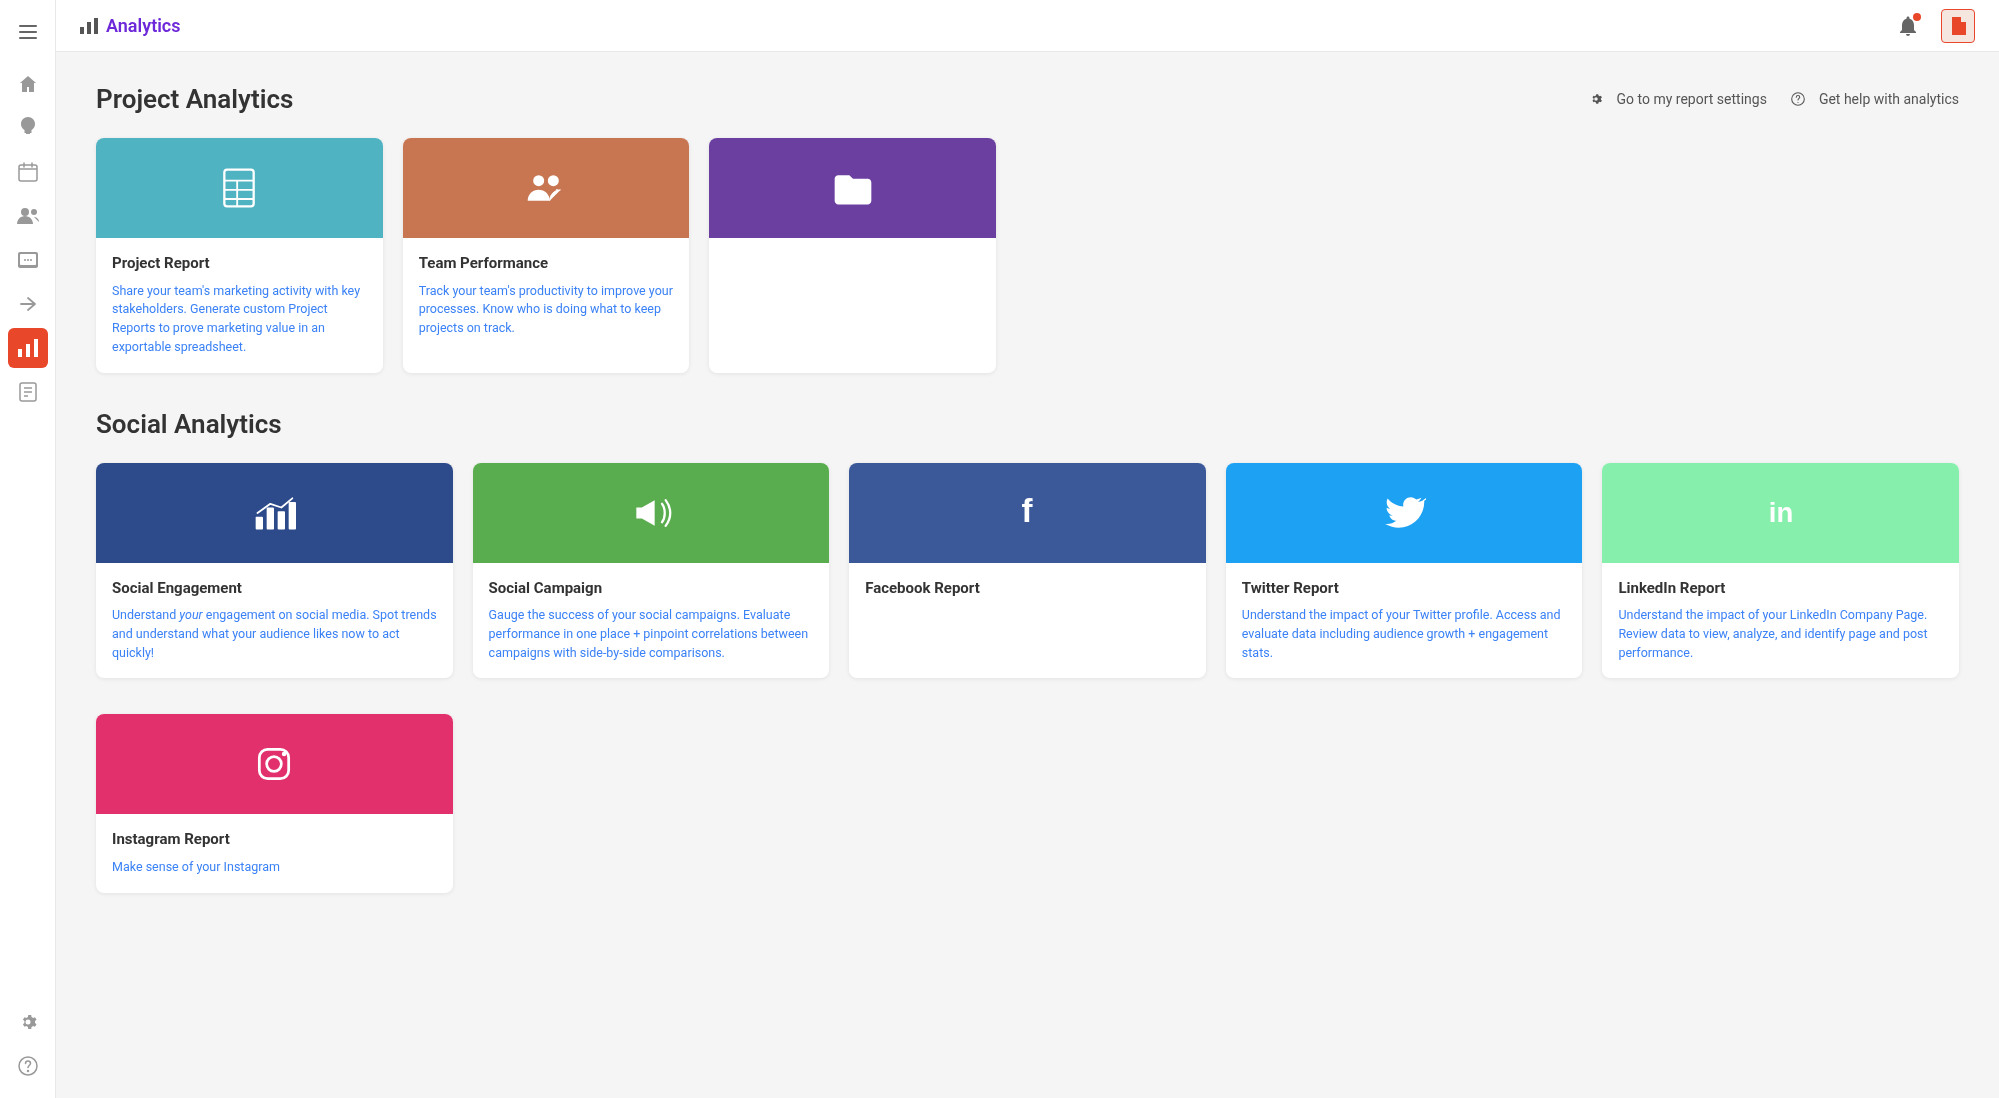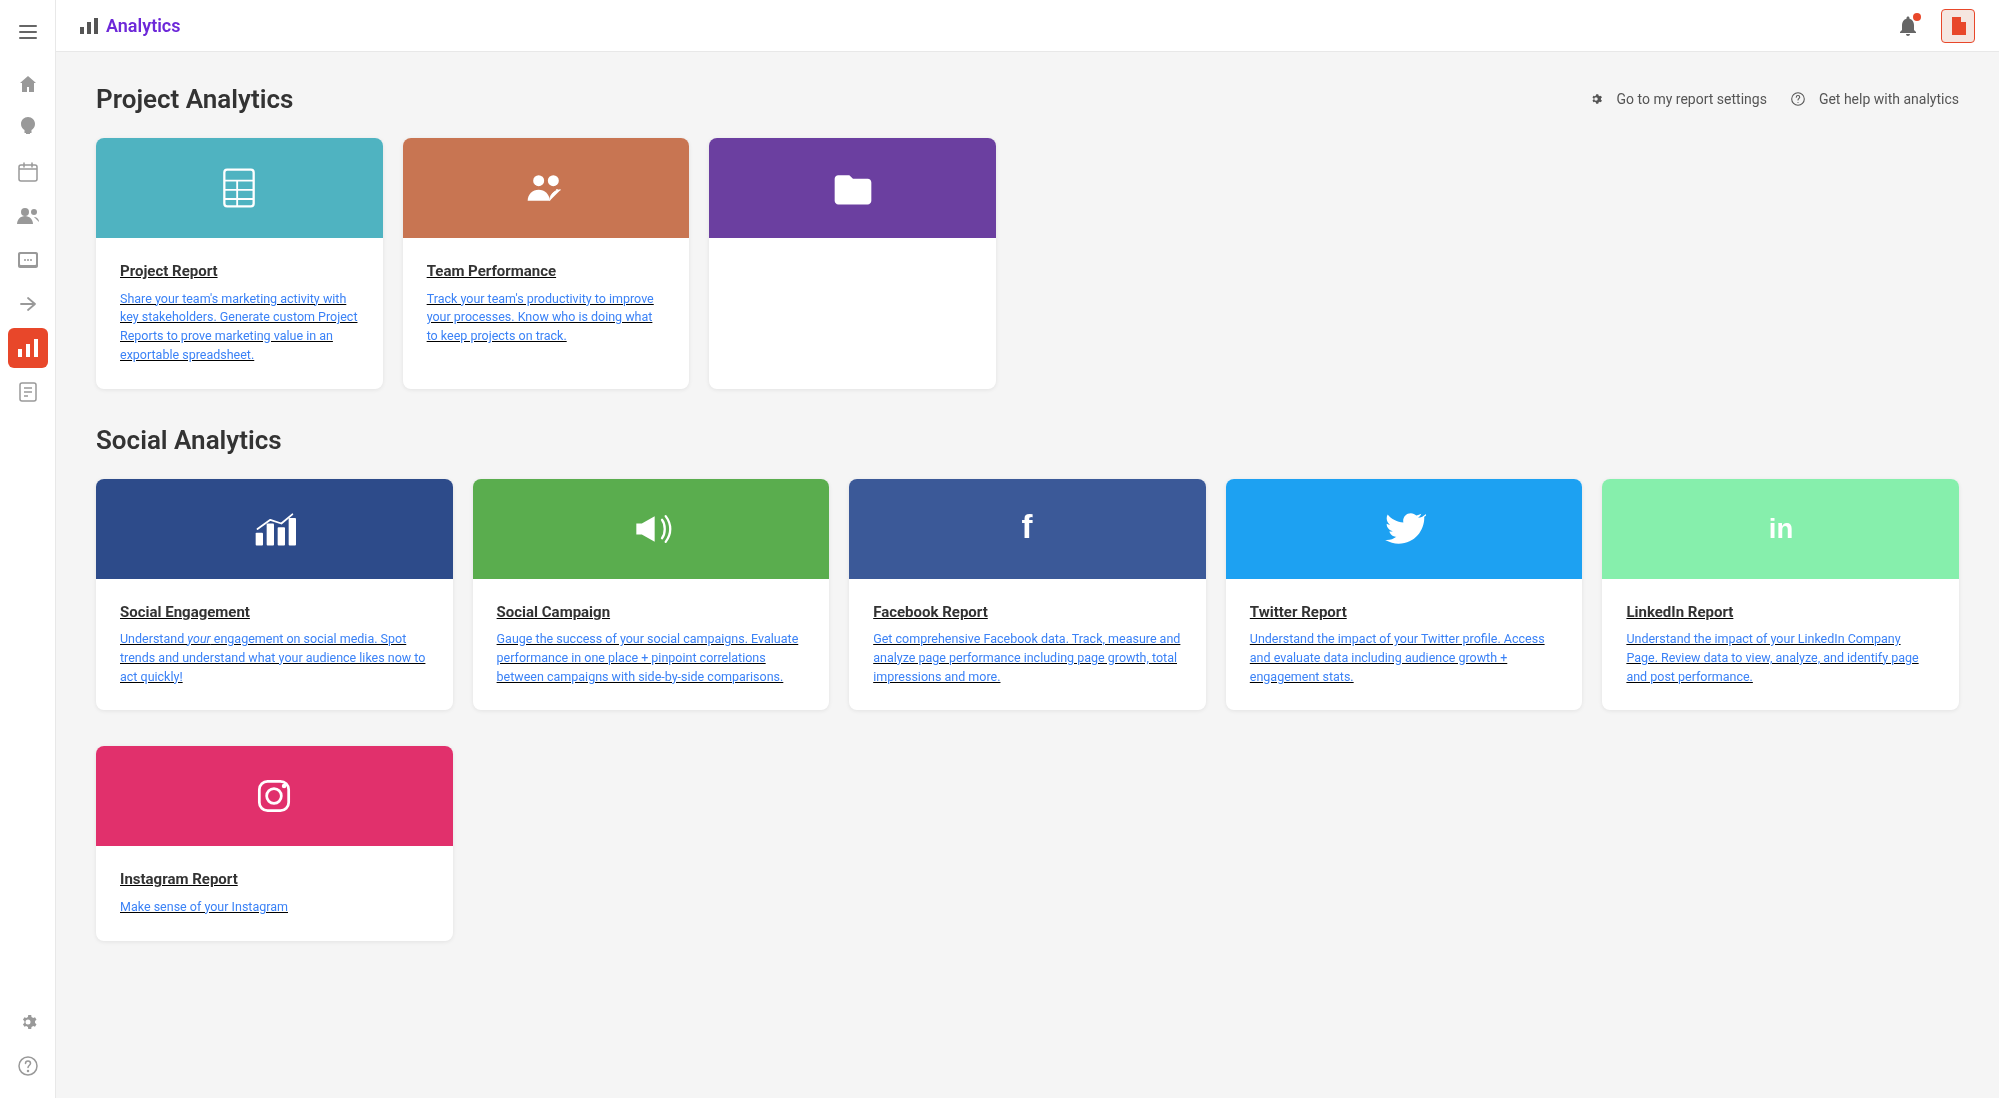--- a/index.html
+++ b/index.html
@@ -155,22 +155,21 @@
       cursor: pointer;
     }
 
     .card-header {
       height: 100px;
       display: flex;
       align-items: center;
       justify-content: center;
     }
     .card-body {
-      padding: 24px;
-      text-decoration: underline;
+      padding: 16px;
     }
     .card-title {
       font-size: 15px;
       font-weight: 700;
       color: #333;
       margin-bottom: 8px;
       line-height: 1.3;
     }
     .card-desc {
       font-size: 12.5px;
@@ -405,21 +404,20 @@
     </div>
 
     <div class="card">
       <div class="card-header bg-facebook">
         <svg class="icon-svg" viewBox="0 0 48 48">
           <text x="50%" y="70%" text-anchor="middle" font-size="36" font-family="Arial, sans-serif" font-weight="bold" fill="white">f</text>
         </svg>
       </div>
       <div class="card-body">
         <div class="card-title">Facebook Report</div>
-        <div class="card-desc">Get comprehensive Facebook data. Track, measure and analyze page performance including page growth, total impressions and more.</div>
       </div>
     </div>
 
     <div class="card">
       <div class="card-header bg-twitter">
         <svg class="icon-svg" viewBox="0 0 48 48">
           <path d="M44 10.5c-1.5.67-3.1 1.1-4.8 1.3 1.7-1 3-2.6 3.6-4.5-1.6.95-3.4 1.6-5.3 2-1.5-1.6-3.7-2.6-6.1-2.6-4.6 0-8.3 3.7-8.3 8.3 0 .65.07 1.3.22 1.9-6.9-.35-13-3.65-17.1-8.67-.71 1.22-1.12 2.65-1.12 4.17 0 2.88 1.47 5.42 3.7 6.9-1.36-.04-2.64-.42-3.76-1.03v.1c0 4.03 2.87 7.39 6.67 8.15-.7.19-1.43.29-2.19.29-.53 0-1.06-.05-1.57-.15 1.06 3.3 4.13 5.7 7.77 5.77-2.85 2.23-6.44 3.56-10.34 3.56-.67 0-1.34-.04-2-.11C8.58 38.37 13.16 40 18.1 40c18.1 0 28-15 28-28 0-.43-.01-.85-.03-1.27 1.92-1.39 3.58-3.12 4.9-5.1l.03-.13z" fill="white"></path>
         </svg>
       </div>
       <div class="card-body">

